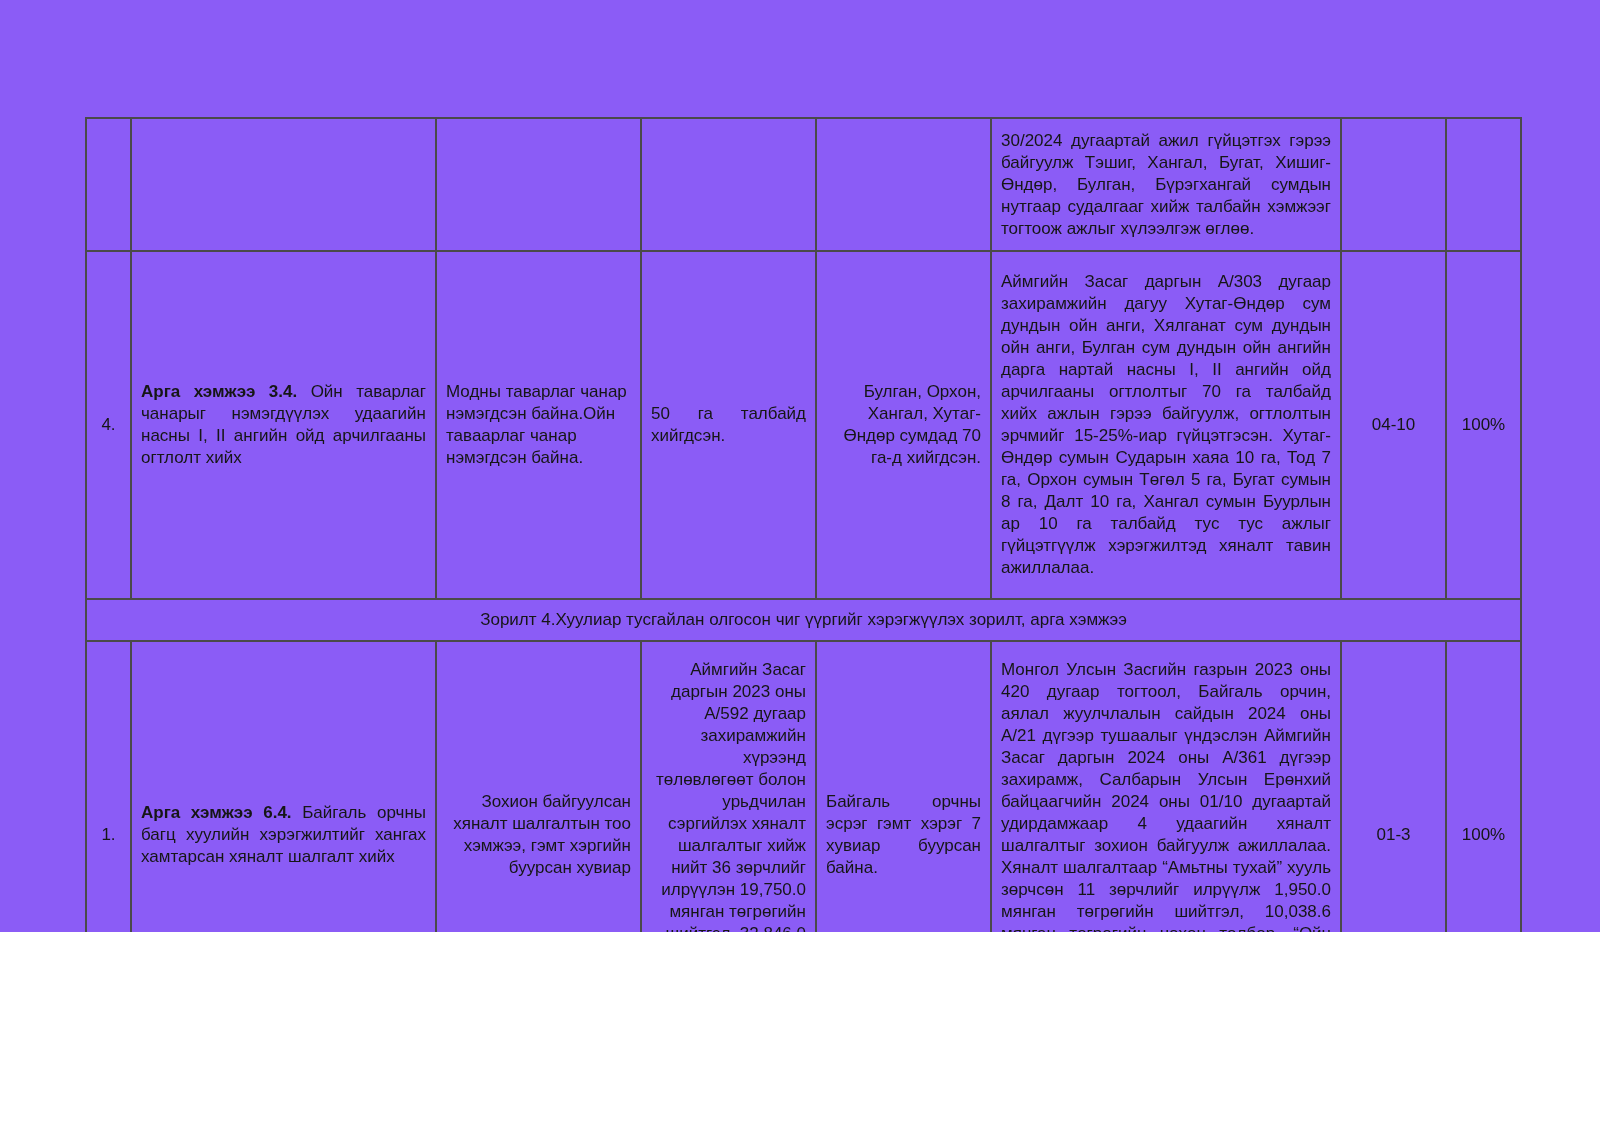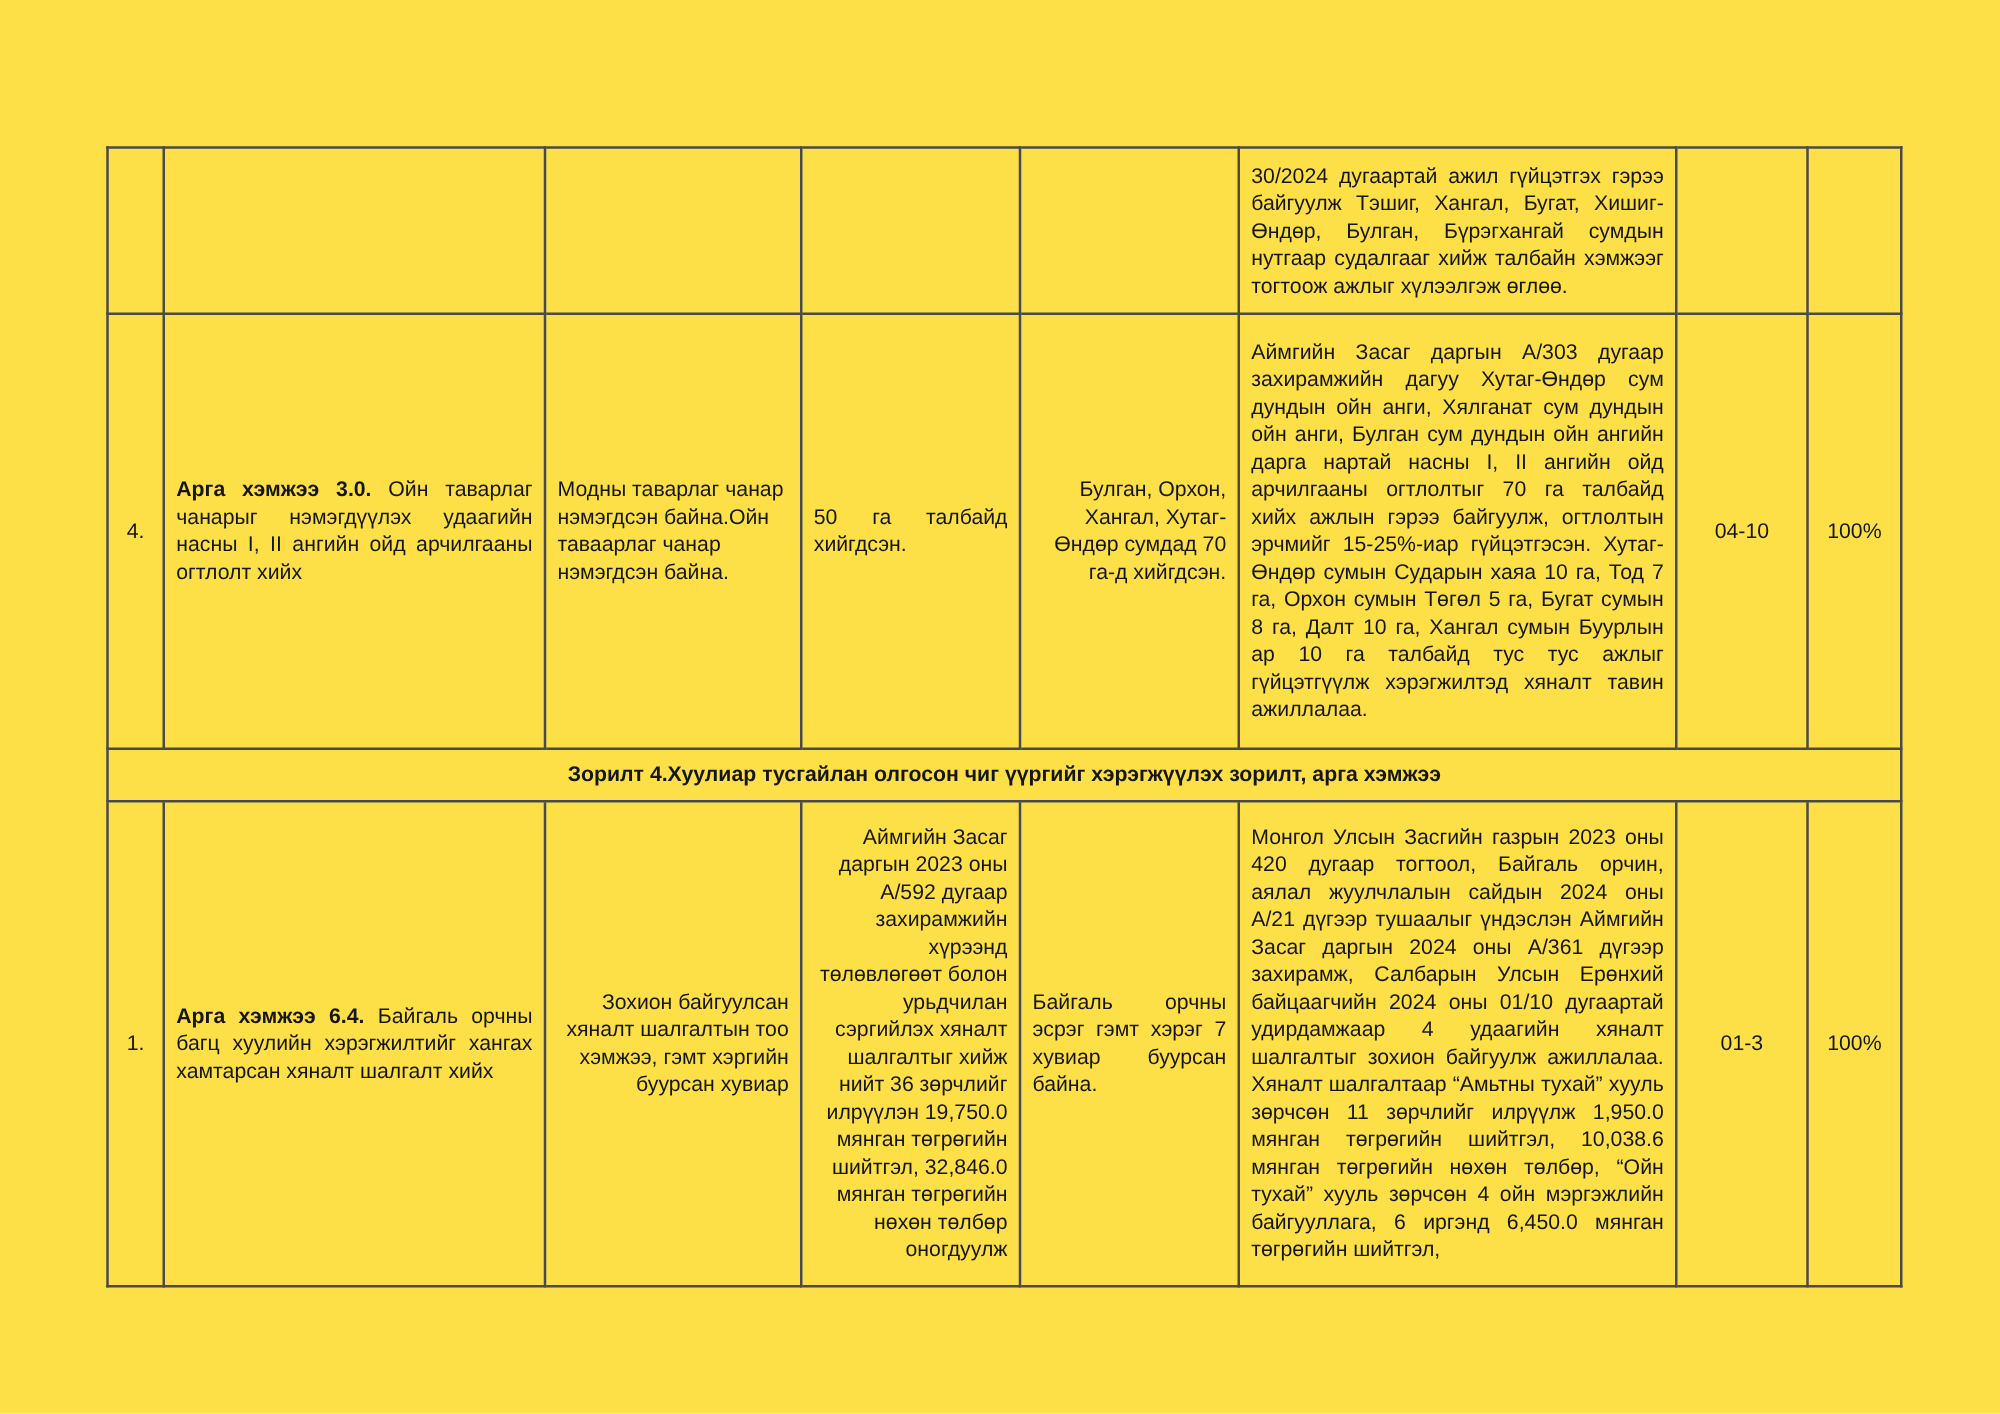--- a/index.html
+++ b/index.html
@@ -4,22 +4,22 @@
 <style>
   * { margin:0; padding:0; box-sizing:border-box; }
   html,body { background:#ffffff; }
   body {
     width:1600px; height:1131px;
     font-family:"Liberation Sans", sans-serif;
     color:#161616;
   }
   .page {
     position:relative;
-    width:1600px; height:1131px;
-    background:#fde047;
+    width:1600px; height:932px;
+    background:#8b5cf6;
     overflow:hidden;
   }
   table.report {
     position:absolute;
     left:85px; top:117px;
     width:1435px;
     border-collapse:collapse;
     table-layout:fixed;
   }
   table.report td {
@@ -31,21 +31,21 @@
     word-wrap:break-word;
   }
   td.num     { text-align:center; }
   td.j       { text-align:justify; text-justify:inter-word; }
   td.c       { text-align:right; }
   td.l       { text-align:left;margin-left:32px; }
   td.detail  { padding:4px 24px 4px 9px; }
   td.period, td.percent { text-align:center;border-radius:22px; }
   .b { font-weight:bold; }
   td.section {
-    font-weight:bold;
+    font-weight:normal;
     text-align:center;
     padding:6px 4px;
   }
 </style>
 </head>
 <body>
 
 <div class="page">
   <table class="report">
     <colgroup>
@@ -66,21 +66,21 @@
       <td class="l"></td>
       <td class="j"></td>
       <td class="c"></td>
       <td class="j detail">30/2024 дугаартай ажил гүйцэтгэх гэрээ байгуулж Тэшиг, Хангал, Бугат, Хишиг-Өндөр, Булган, Бүрэгхангай сумдын нутгаар судалгааг хийж талбайн хэмжээг тогтоож ажлыг хүлээлгэж өглөө.</td>
       <td class="period"></td>
       <td class="percent"></td>
     </tr>
 
     <tr style="height:348px">
       <td class="num">4.</td>
-      <td class="j"><span class="b">Арга хэмжээ 3.0.</span><span> Ойн таварлаг чанарыг нэмэгдүүлэх удаагийн насны I, II ангийн ойд арчилгааны огтлолт хийх</span></td>
+      <td class="j"><span class="b">Арга хэмжээ 3.4.</span><span> Ойн таварлаг чанарыг нэмэгдүүлэх удаагийн насны I, II ангийн ойд арчилгааны огтлолт хийх</span></td>
       <td class="l">Модны таварлаг чанар нэмэгдсэн байна.Ойн таваарлаг чанар нэмэгдсэн байна.</td>
       <td class="j">50 га талбайд хийгдсэн.</td>
       <td class="c">Булган, Орхон, Хангал, Хутаг-Өндөр сумдад 70 га-д хийгдсэн.</td>
       <td class="j detail">Аймгийн Засаг даргын А/303 дугаар захирамжийн дагуу Хутаг-Өндөр сум дундын ойн анги, Хялганат сум дундын ойн анги, Булган сум дундын ойн ангийн дарга нартай насны I, II ангийн ойд арчилгааны огтлолтыг 70 га талбайд хийх ажлын гэрээ байгуулж, огтлолтын эрчмийг 15-25%-иар гүйцэтгэсэн. Хутаг-Өндөр сумын Сударын хаяа 10 га, Тод 7 га, Орхон сумын Төгөл 5 га, Бугат сумын 8 га, Далт 10 га, Хангал сумын Буурлын ар 10 га талбайд тус тус  ажлыг гүйцэтгүүлж хэрэгжилтэд хяналт тавин ажиллалаа.</td>
       <td class="period">04-10</td>
       <td class="percent">100%</td>
     </tr>
 
     <tr style="height:42px">
       <td class="section" colspan="8">Зорилт 4.Хуулиар тусгайлан олгосон чиг үүргийг хэрэгжүүлэх зорилт, арга хэмжээ</td>

